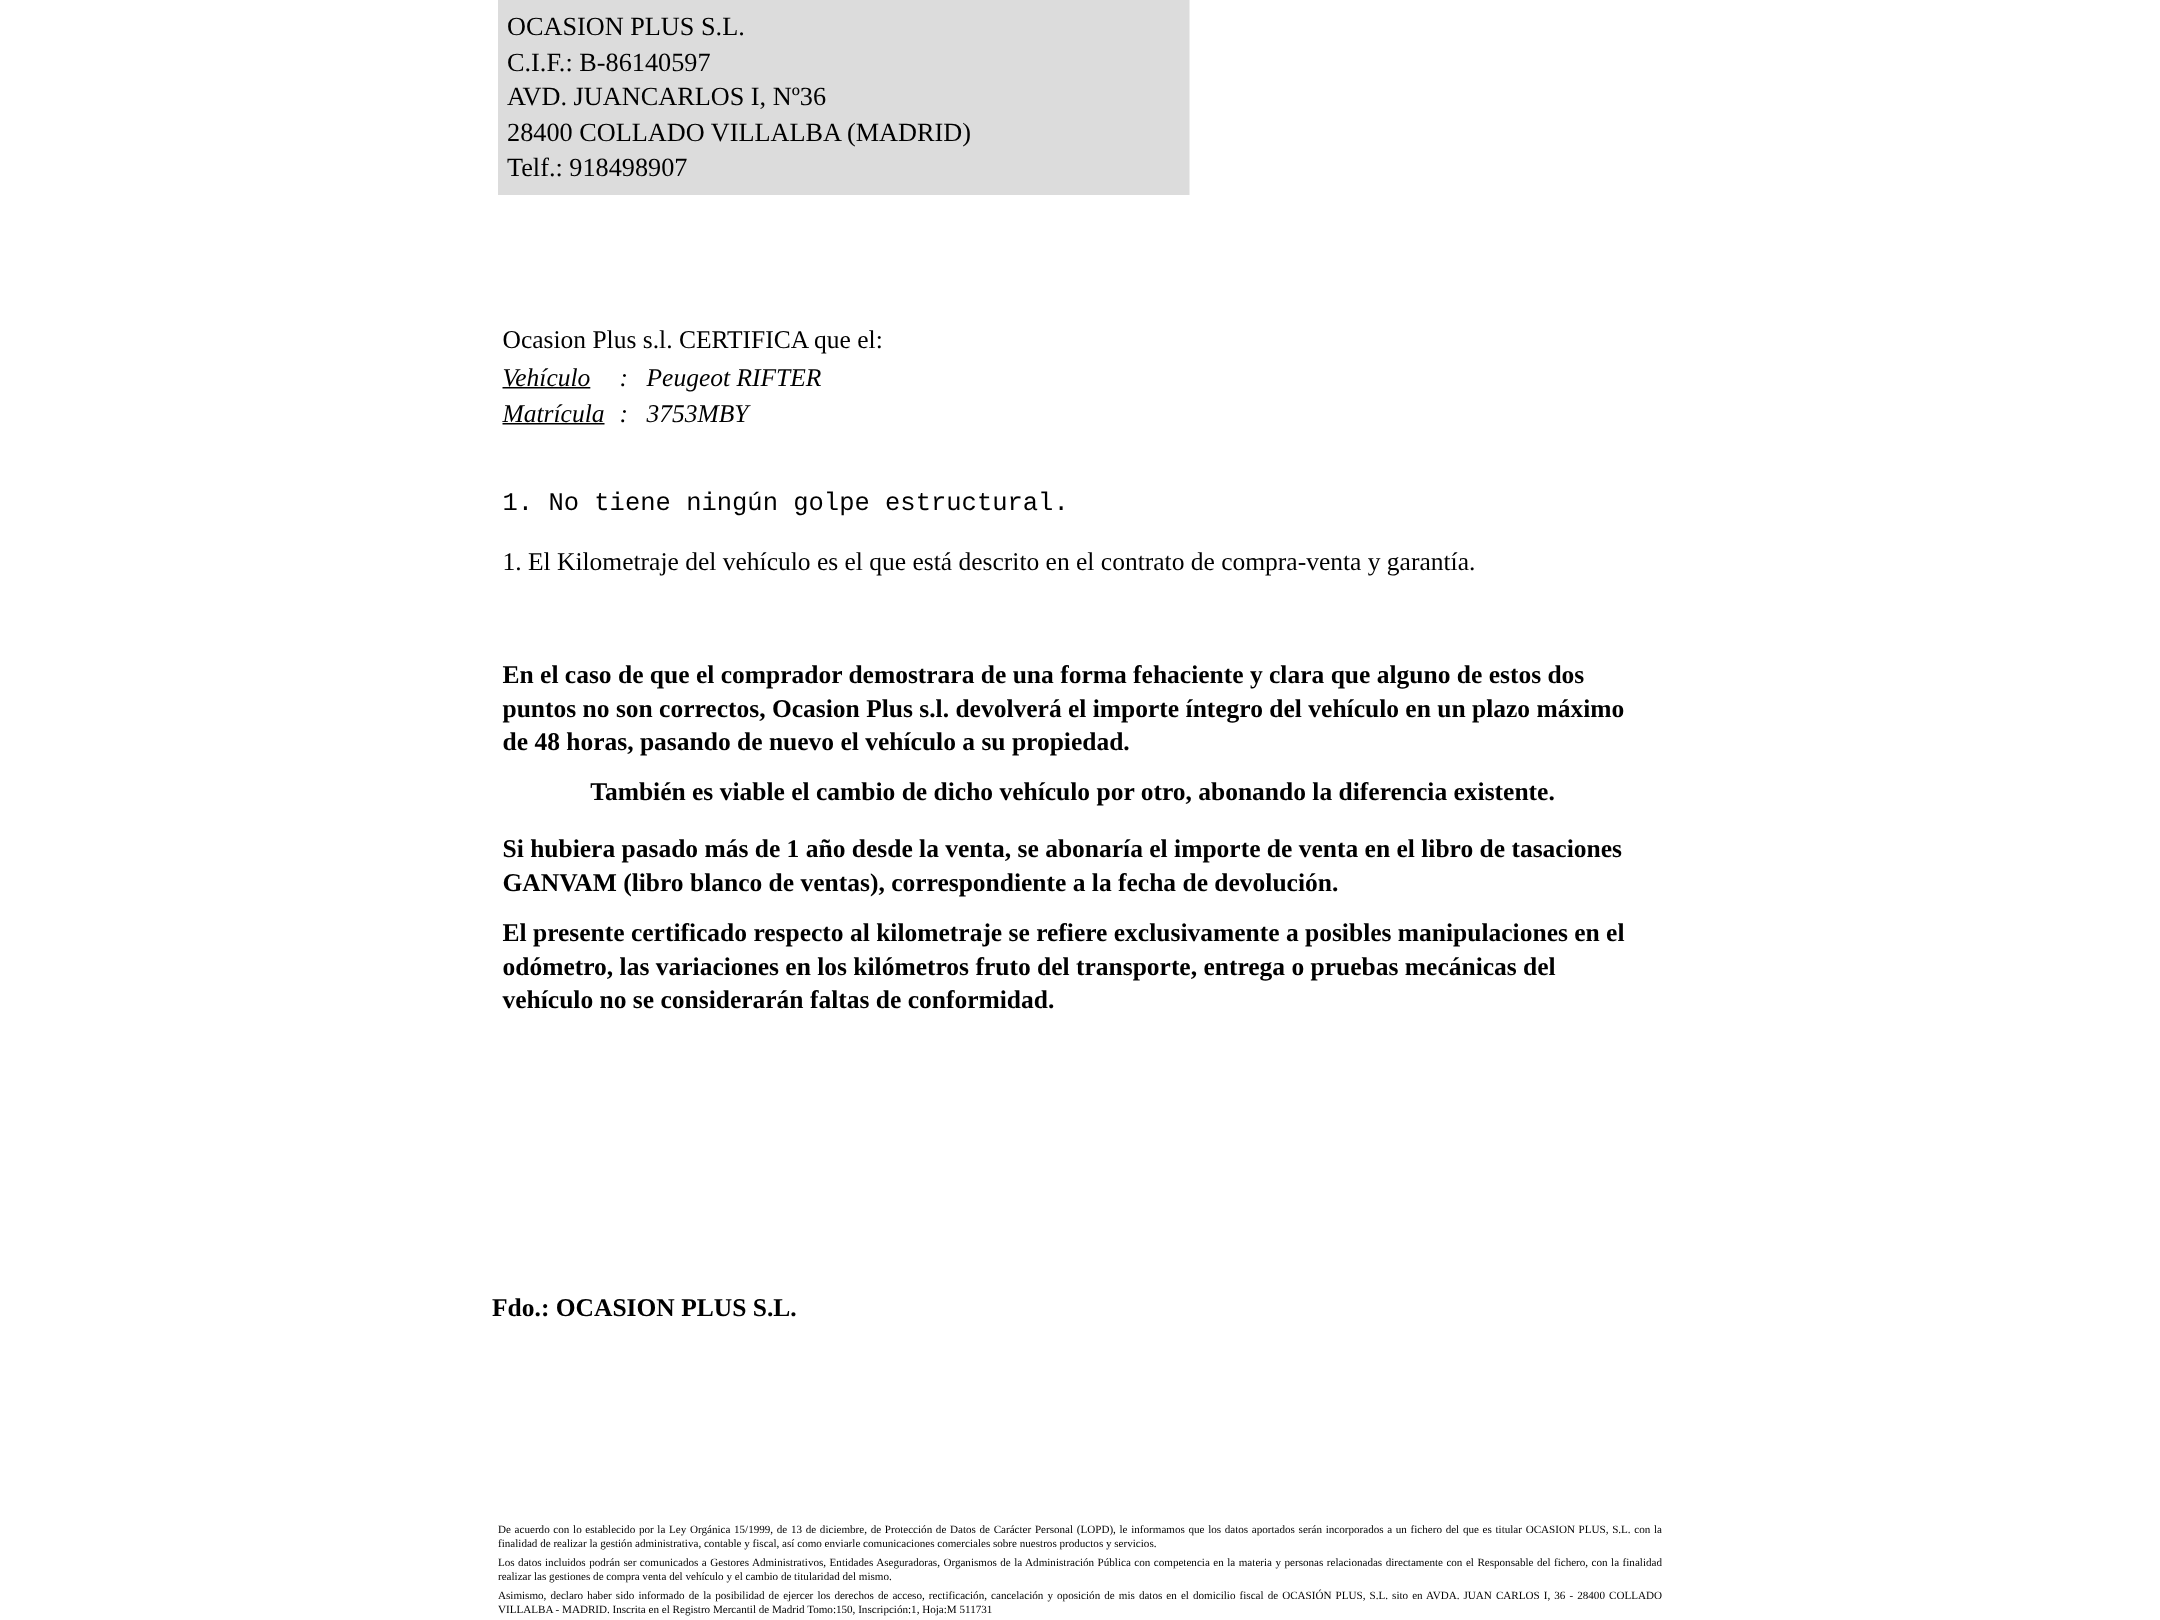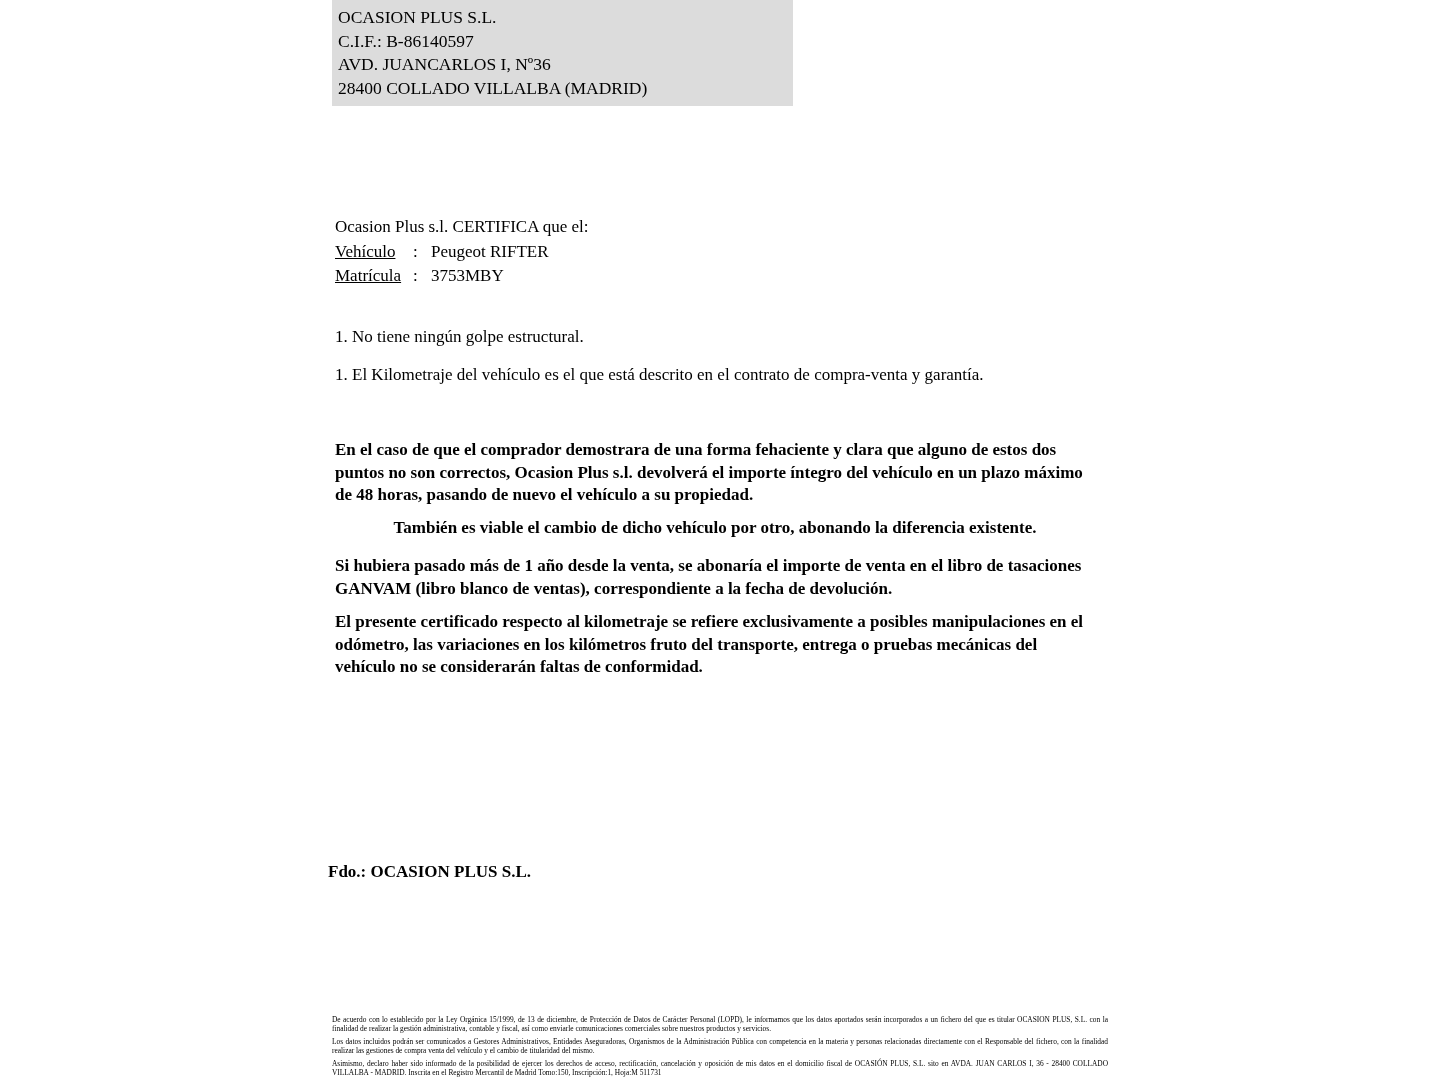--- a/index.html
+++ b/index.html
@@ -52,40 +52,41 @@
   .certifica {
     position: absolute;
     left: 335px;
     top: 215px;
     font-size: 17px;
     line-height: 24.5px;
   }
   .kv {
     display: flex;
     align-items: baseline;
+    font-style: italic;
   }
   .kv .k {
     text-decoration: underline;
     width: 78px;
     display: inline-block;
   }
   .kv .sep {
     width: 18px;
     display: inline-block;
   }
 
   
   .point {
     position: absolute;
     left: 335px;
     font-size: 17px;
     line-height: 23px;
     white-space: nowrap;
   }
-  .point-1 { top: 325px; }
+  .point-1 { top: 325px; font-family: Liberation Mono, monospace; }
   .point-2 { top: 363px; }
 
   
   .para {
     position: absolute;
     left: 335px;
     width: 760px;
     font-size: 17px;
     line-height: 22.5px;
     font-weight: bold;
@@ -123,20 +124,21 @@
 </head>
 <body>
 
 <div class="page">
 
   <div class="company-box">
     <div class="company-line">OCASION PLUS S.L.</div>
     <div class="company-line">C.I.F.: B-86140597</div>
     <div class="company-line">AVD. JUANCARLOS I, Nº36</div>
     <div class="company-line">28400 COLLADO VILLALBA (MADRID)</div>
+    <div class="company-line">Telf.: 918498907</div>
   </div>
 
 
   <div class="certifica">
     <div>Ocasion Plus s.l. CERTIFICA que el:</div>
     <div class="kv">
       <span class="k">Vehículo</span>
       <span class="sep">:</span>
       <span>Peugeot RIFTER</span>
     </div>

